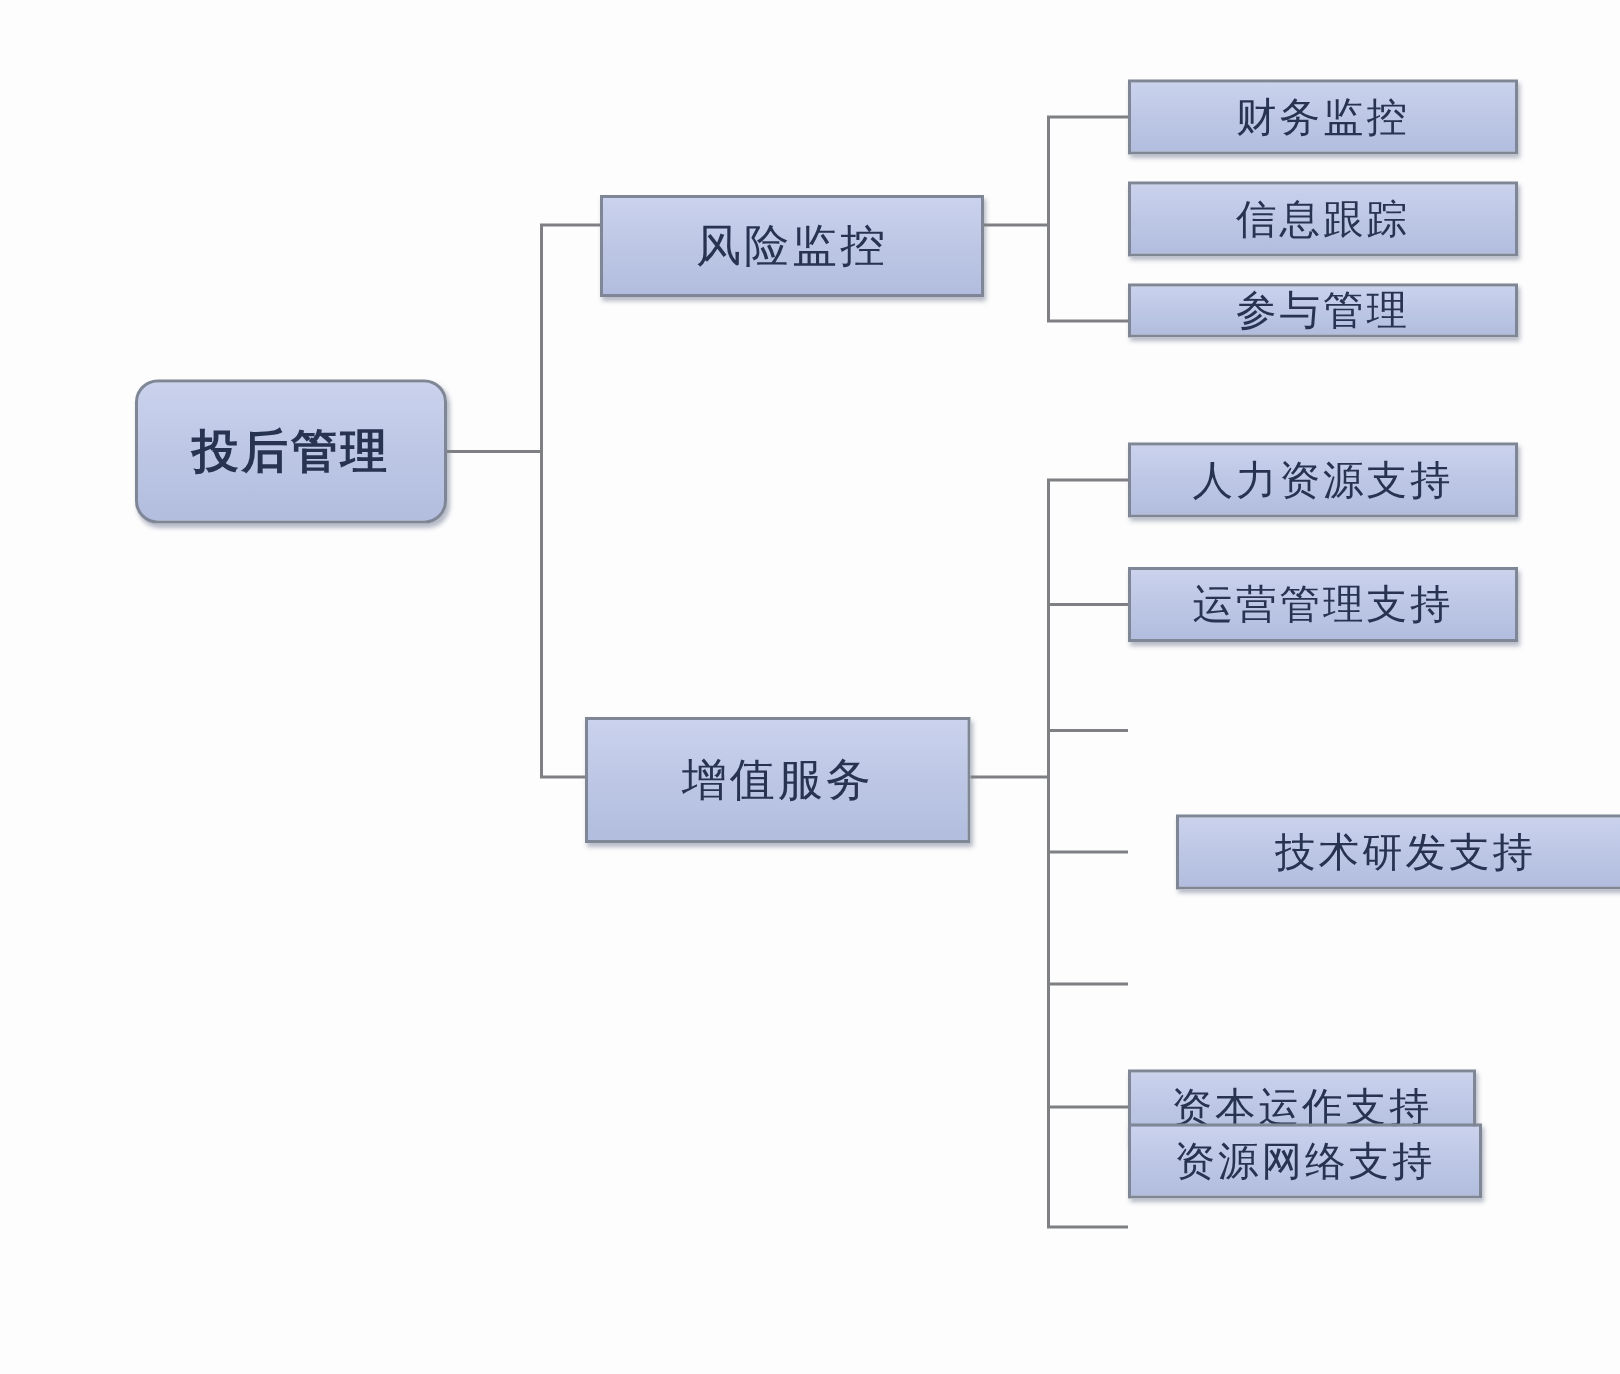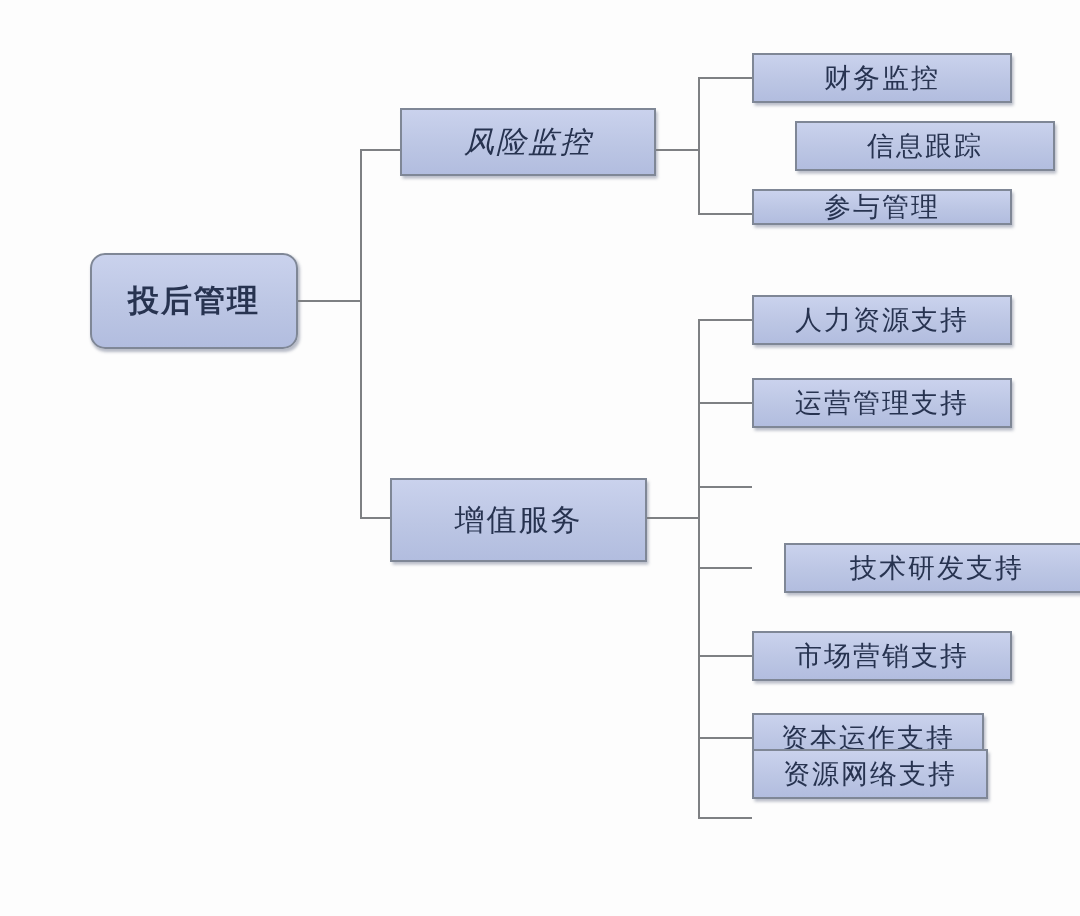--- a/index.html
+++ b/index.html
@@ -43,38 +43,37 @@
   .hline { height: 2px; }
   .vline { width: 2px; }
 </style>
 </head>
 <body>
 
 <div class="canvas">
 
   <div class="node node-root" style="left:90px; top:253px; width:208px; height:96px;font-family:Liberation Mono, monospace;">投后管理</div>
 
-  <div class="node node-branch" style="left:400px; top:108px; width:256px; height:68px;font-style:italic;">风险监控</div>
+  <div class="node node-branch" style="left:400px; top:130px; width:256px; height:68px;">风险监控</div>
 
   <div class="node node-branch" style="left:390px; top:478px; width:257px; height:84px;">增值服务</div>
 
   <div class="node node-leaf" style="left:752px; top:53px; width:260px; height:50px;">财务监控</div>
 
-  <div class="node node-leaf" style="left:752px; top:121px; width:260px; height:50px;margin-left:43px;">信息跟踪</div>
+  <div class="node node-leaf" style="left:752px; top:121px; width:260px; height:50px;">信息跟踪</div>
 
   <div class="node node-leaf" style="left:752px; top:189px; width:260px; height:36px;">参与管理</div>
 
   <div class="node node-leaf" style="left:752px; top:295px; width:260px; height:50px;">人力资源支持</div>
 
   <div class="node node-leaf" style="left:752px; top:378px; width:260px; height:50px;">运营管理支持</div>
 
 
   <div class="node node-leaf" style="left:784px; top:543px; width:306px; height:50px;">技术研发支持</div>
 
-  <div class="node node-leaf" style="left:752px; top:631px; width:260px; height:50px;">市场营销支持</div>
 
   <div class="node node-leaf" style="left:752px; top:713px; width:232px; height:50px;">资本运作支持</div>
 
   <div class="node node-leaf" style="left:752px; top:749px; width:236px; height:50px;">资源网络支持</div>
 
   <div class="hline" style="left:298px; top:300px; width:62px;"></div>
   <div class="vline" style="left:360px; top:149px; height:370px;"></div>
   <div class="hline" style="left:362px; top:149px; width:38px;"></div>
   <div class="hline" style="left:362px; top:517px; width:28px;"></div>
 

